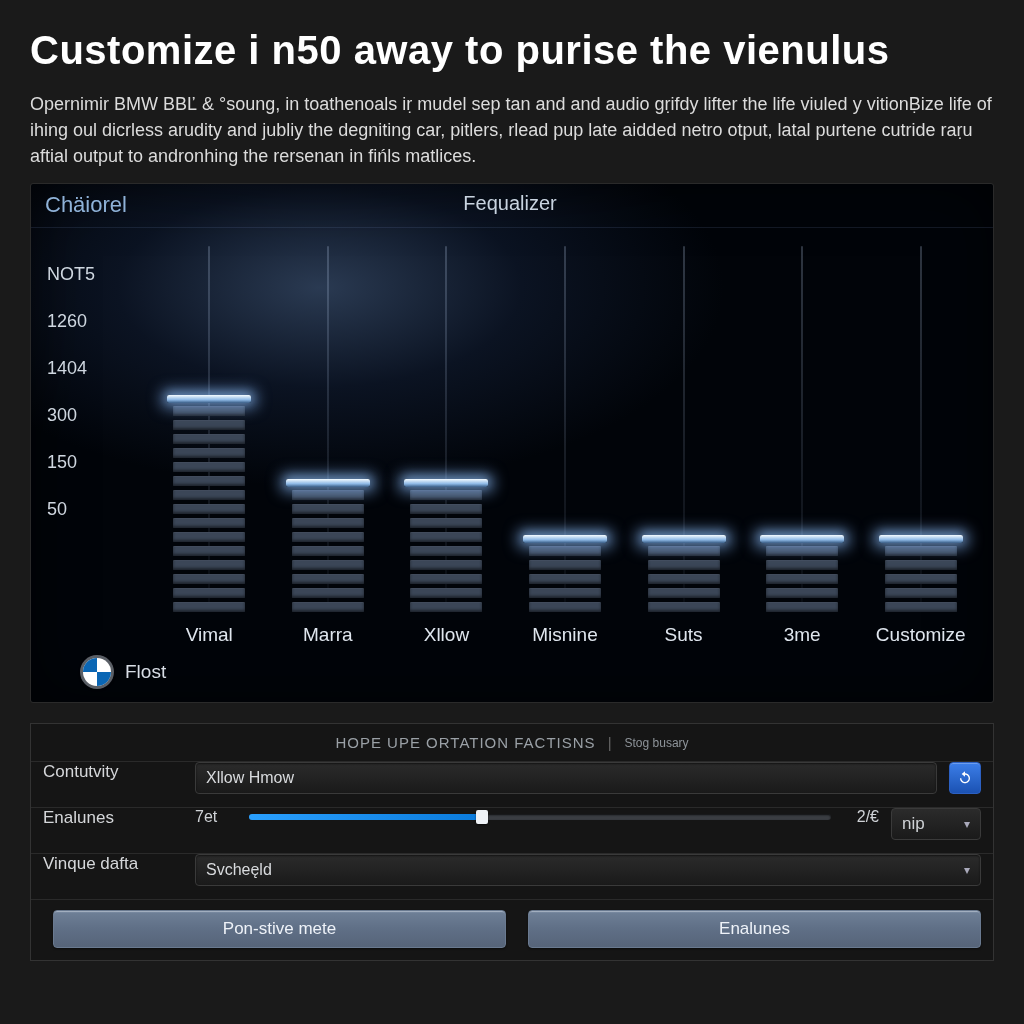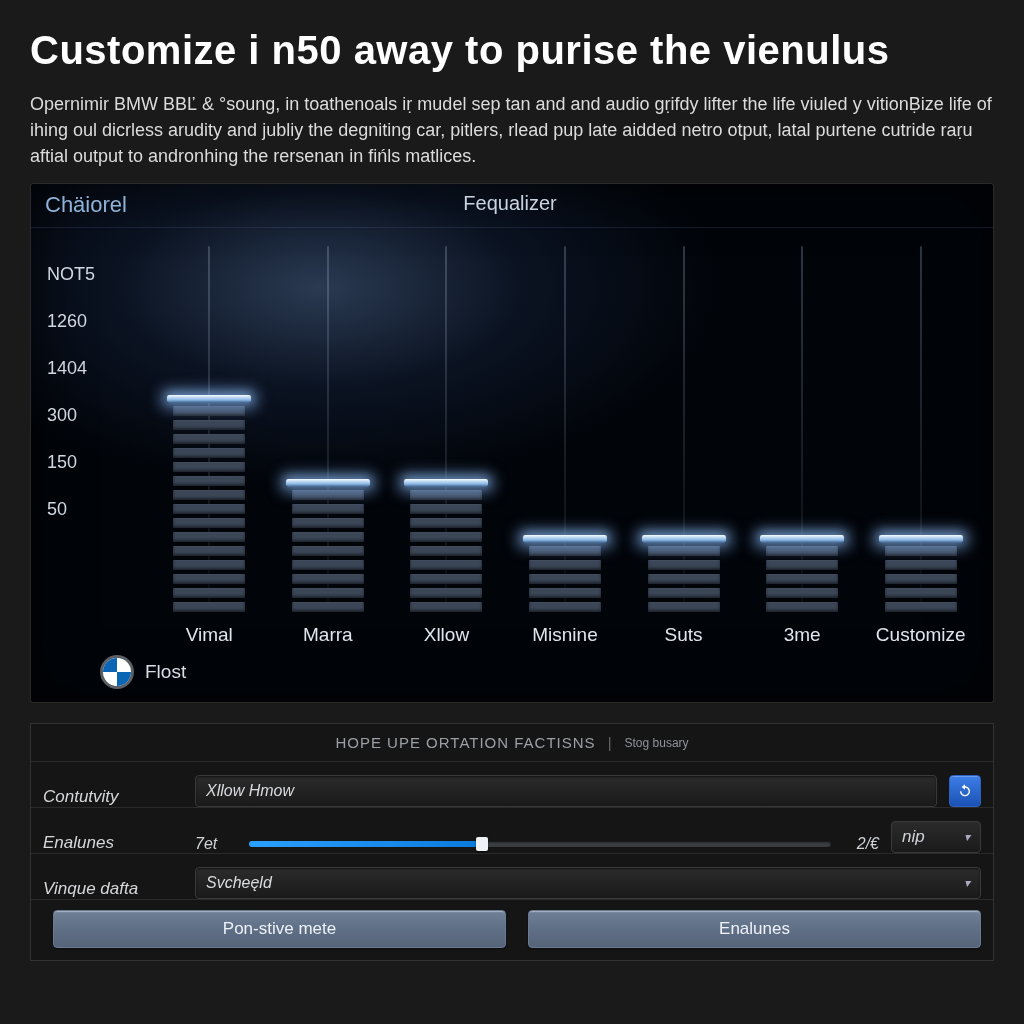--- a/index.html
+++ b/index.html
@@ -26,33 +26,33 @@
   .y-tick { margin-bottom: 26px; }
 
   .bars { position: absolute; left: 136px; right: 30px; top: 62px; bottom: 90px; display: flex; gap: 34px; justify-content: center; }
   .bar-col { flex: 1; position: relative; display: flex; flex-direction: column; align-items: center; justify-content: flex-end; }
   .track { position: absolute; top: 0; bottom: 0; left: 50%; transform: translateX(-50%); width: 2px; background: linear-gradient(to bottom, rgba(180,200,230,0.25), rgba(60,70,90,0.1)); border-radius: 2px; }
   .stack { width: 72px; display: flex; flex-direction: column-reverse; gap: 4px; position: relative; z-index: 2; }
   .seg { height: 10px; background: #3b4657; border-radius: 1px; box-shadow: inset 0 -2px 3px rgba(0,0,0,0.5), inset 0 1px 1px rgba(255,255,255,0.05); }
   .cap { width: 84px; height: 8px; background: linear-gradient(to bottom, #f4fbff 0%, #8eb9e6 60%, #3a5d85 100%); border-radius: 2px; margin-bottom: 3px; box-shadow: 0 0 14px 6px rgba(140,190,255,0.55), 0 -2px 10px rgba(160,210,255,0.4); position: relative; z-index: 3; }
   .bar-label { position: absolute; bottom: -34px; left: 50%; transform: translateX(-50%); color: #dfe6ee; font-size: 19px; white-space: nowrap; }
 
-  .eq-footer { position: absolute; left: 52px; bottom: 16px; display: flex; align-items: center; gap: 14px; margin-left: 20px; }
+  .eq-footer { position: absolute; left: 52px; bottom: 16px; display: flex; align-items: center; gap: 14px; }
   .bmw-badge { width: 28px; height: 28px; border-radius: 50%; background: #fff; position: relative; box-shadow: 0 0 0 3px #5a5f66, 0 1px 4px rgba(0,0,0,0.6); overflow: hidden; }
   .bmw-badge::before, .bmw-badge::after { content:""; position:absolute; width:50%; height:50%; }
   .bmw-badge::before { top:0; left:0; background:#0a66b4; }
   .bmw-badge::after { bottom:0; right:0; background:#0a66b4; }
   .flost { color:#d8dee6; font-size:19px; }
 
   
   .settings { margin-top: 20px; border: 1px solid #333; background: #151515; }
   .settings-header { display:flex; justify-content:center; align-items:center; gap:12px; padding:10px 0 10px 0; color:#9aa0a6; font-size:15px; letter-spacing:1px; }
   .settings-header .sep { color:#666; }
   .settings-header .sub { text-transform:none; letter-spacing:0; color:#8e949a; font-size:12px; }
-  .row { display:flex; align-items:flex-end; height:46px; border-top:1px solid #2a2a2a; padding:0 12px; gap:12px; font-size:17px;font-style:italic; }
+  .row { display:flex; align-items:flex-start; height:46px; border-top:1px solid #2a2a2a; padding:0 12px; gap:12px; font-size:17px; }
   .row .label { width: 140px; color:#d5d7da; }
   .fld {
     background: linear-gradient(to bottom, #2b2b2b, #1a1a1a);
     border: 1px solid #3a3a3a; border-radius: 4px; height: 32px;
     display:flex; align-items:center; padding:0 10px; color:#d9dbde; font-size:16px;
     box-shadow: inset 0 1px 2px rgba(0,0,0,0.6);
   }
   .fld.wide { flex: 1; }
   .dropdown-caret { margin-left:auto; font-size:12px; color:#aab; }
   .blue-end {

